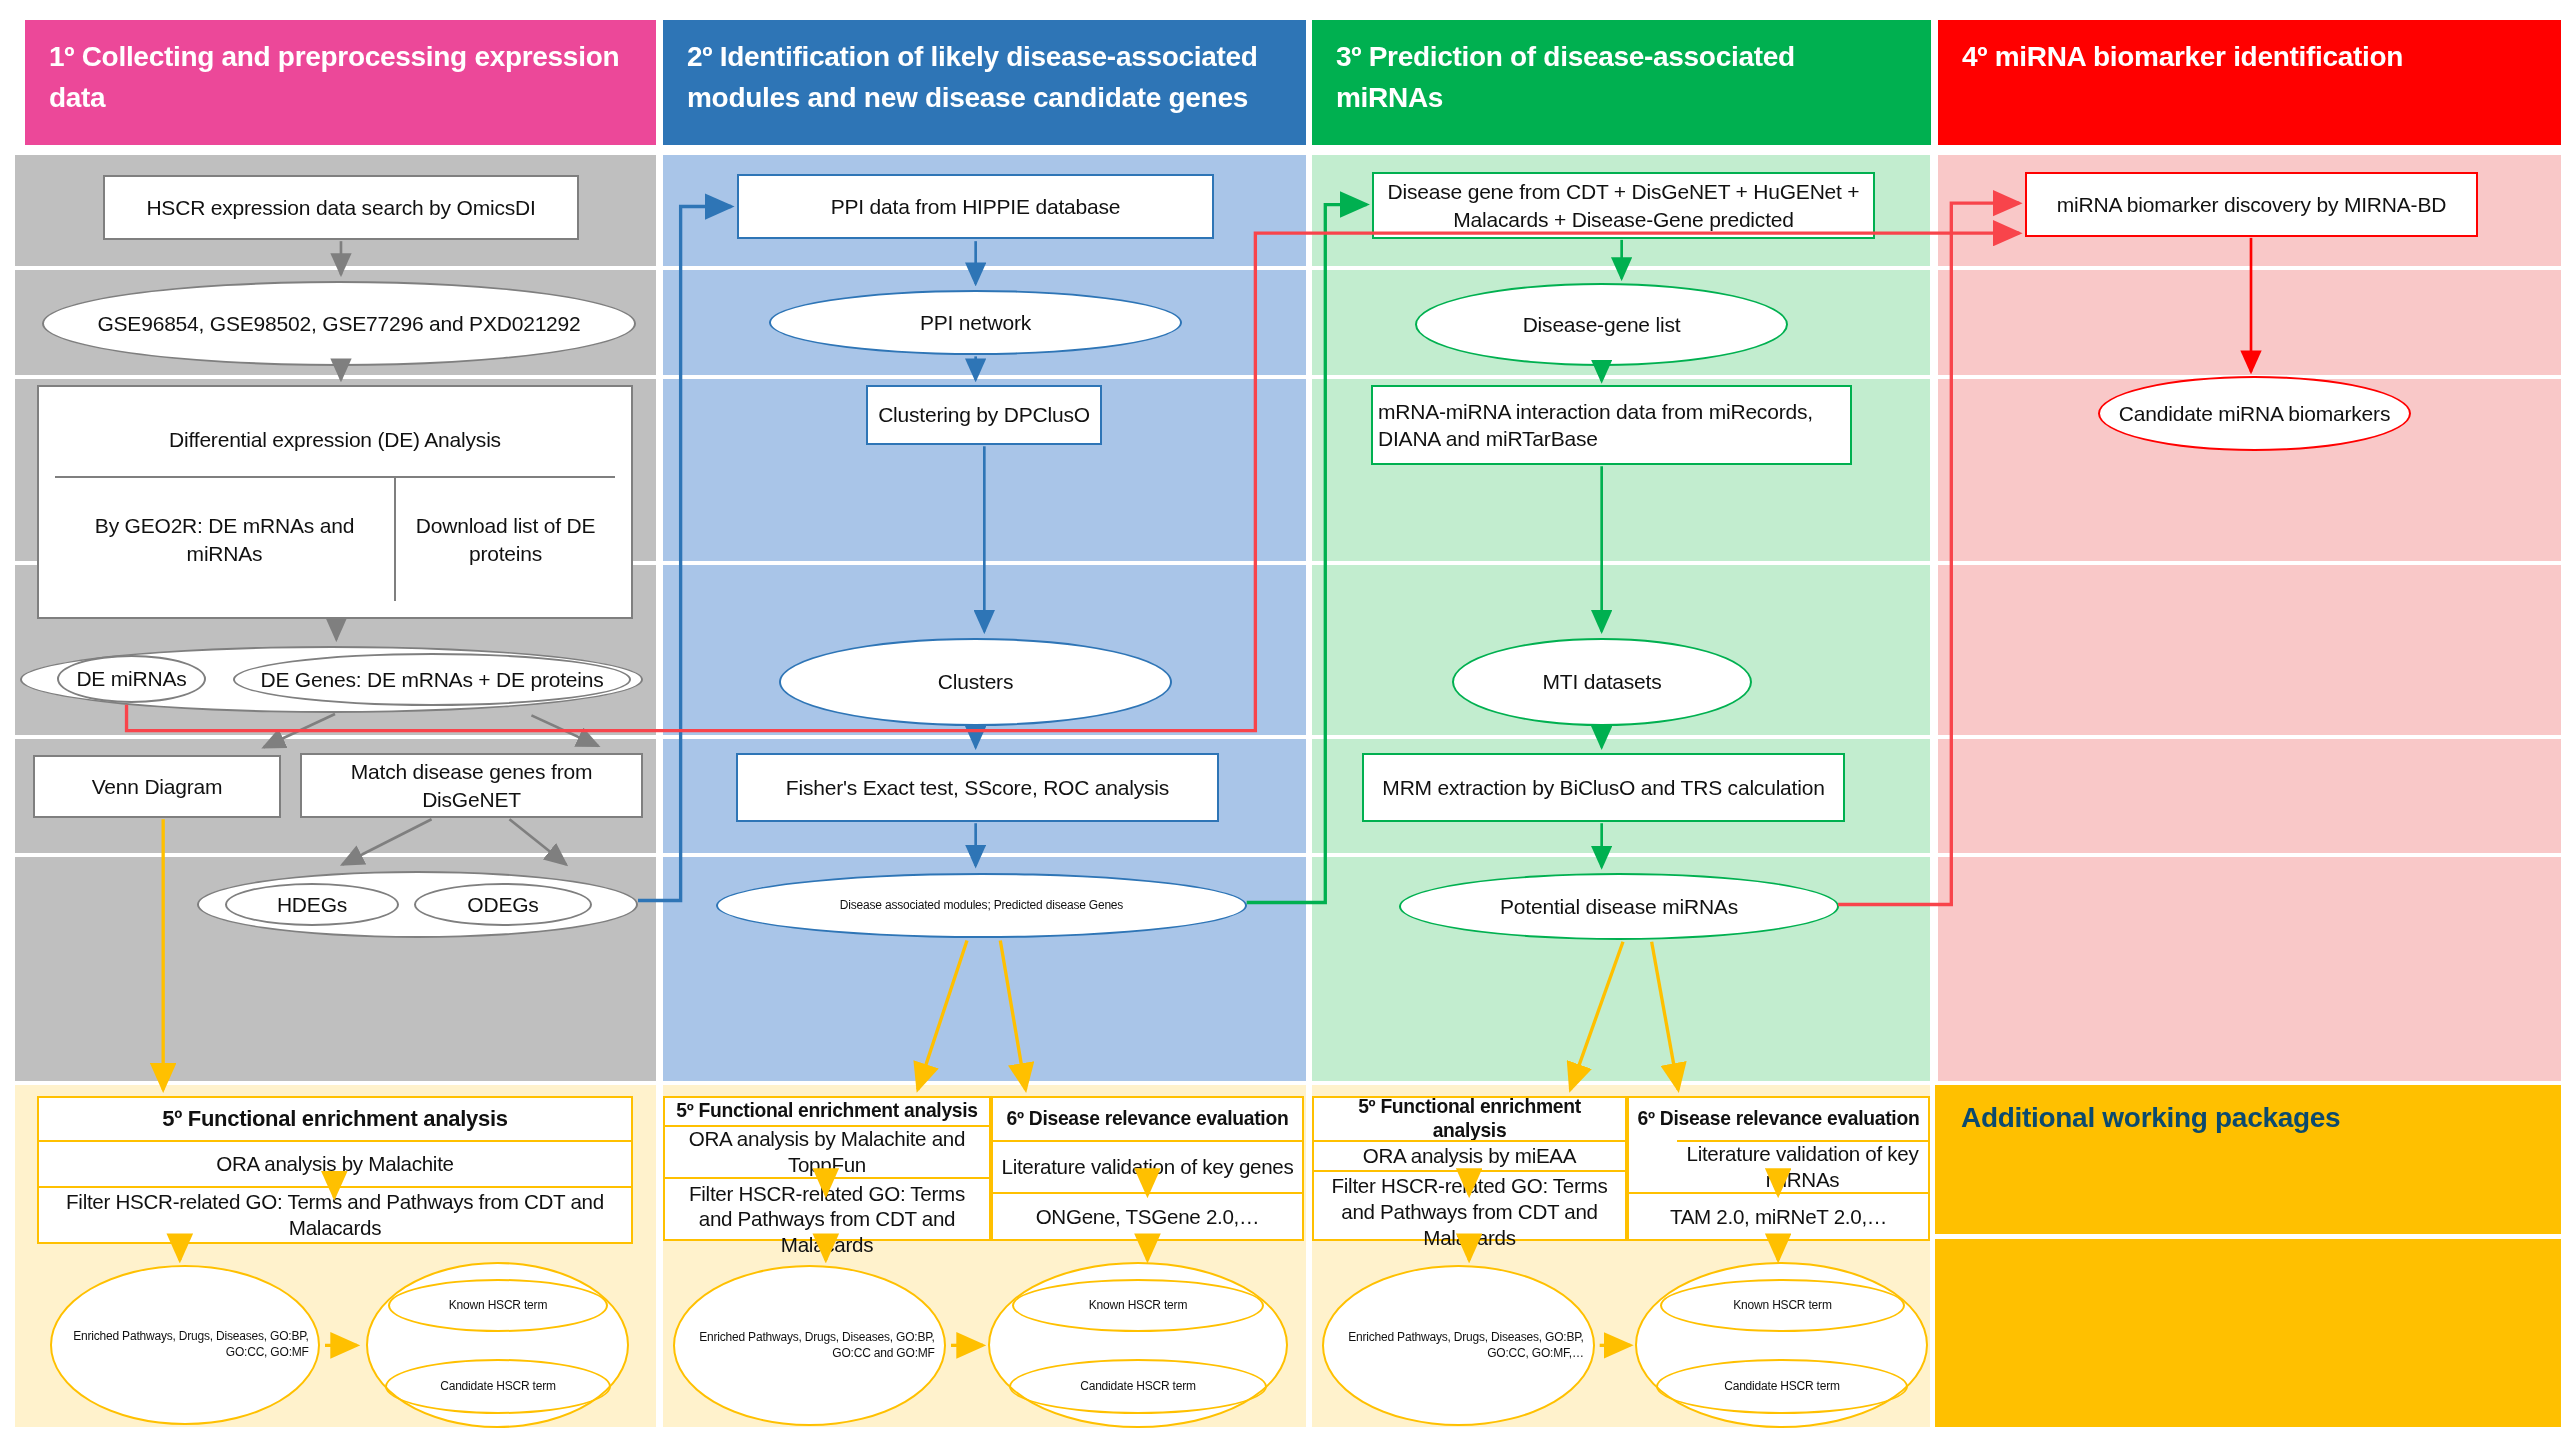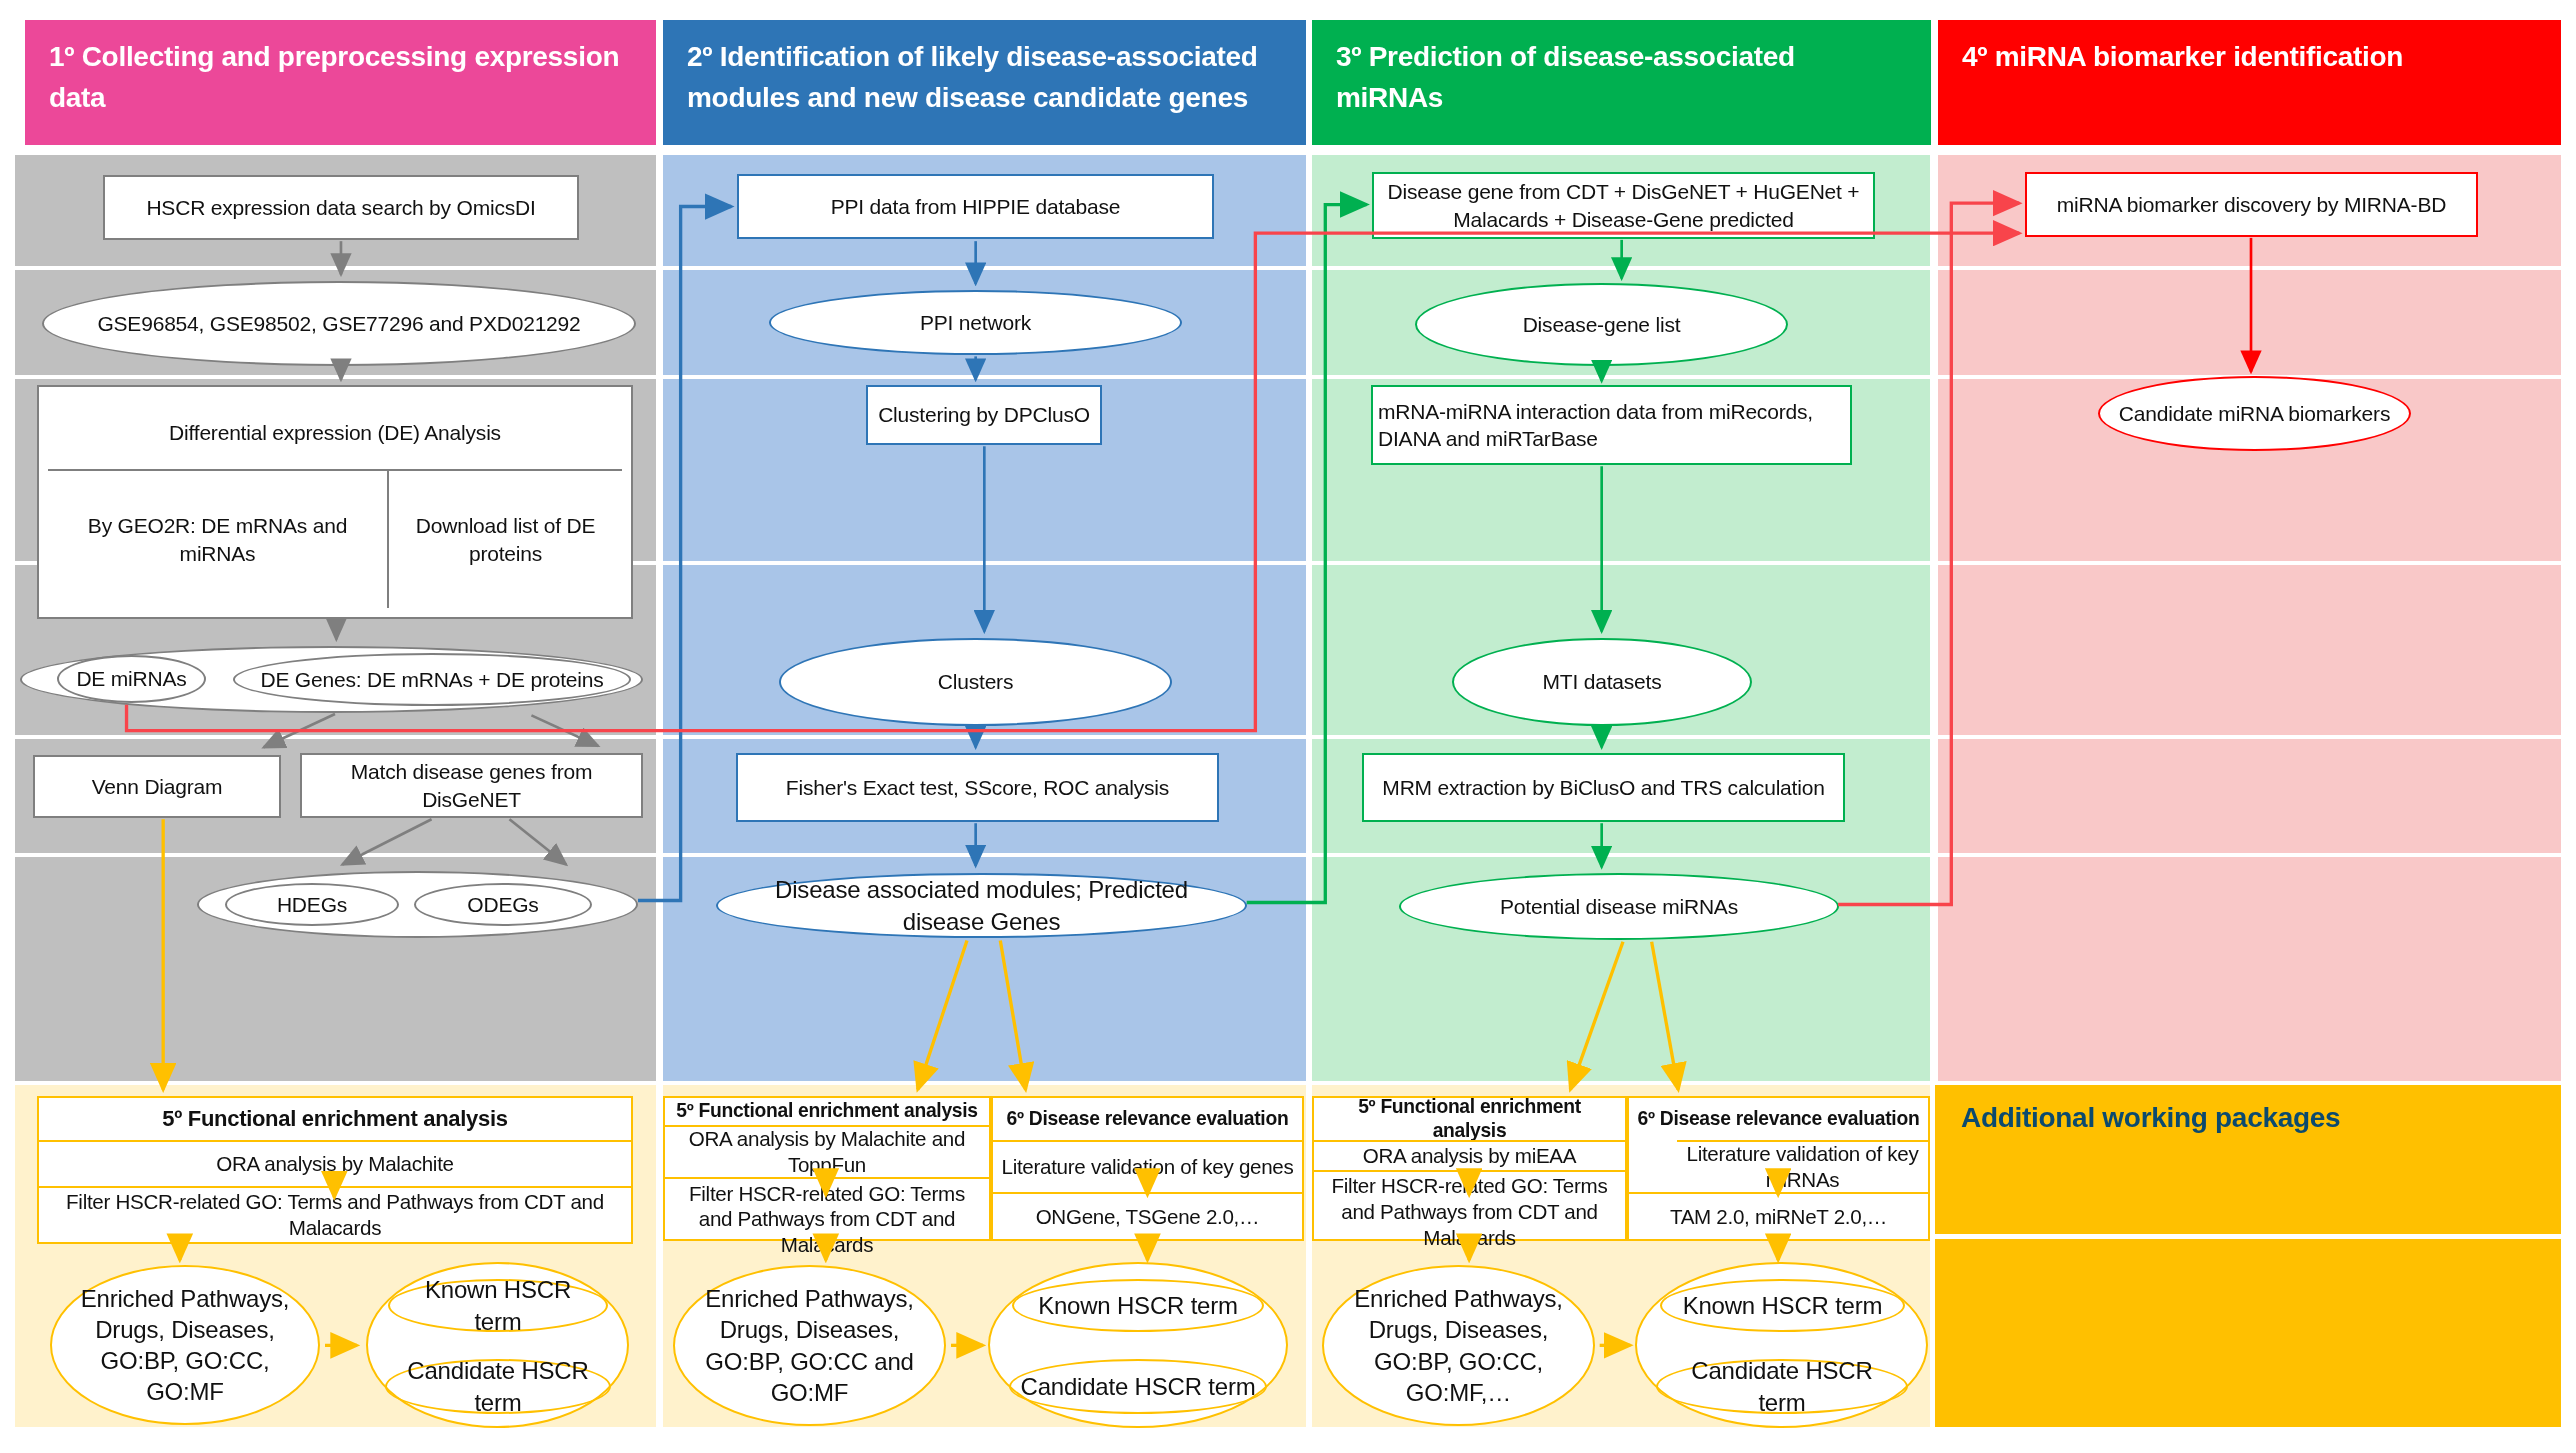--- a/index.html
+++ b/index.html
@@ -21,31 +21,31 @@
     display:flex;align-items:center;justify-content:center;text-align:center;
     font-size:21px;line-height:1.3;letter-spacing:-0.2px;padding:2.7px 9.3px;
   }
   .ellipse{border-radius:50%;}
   .c-gray{border:2px solid #7F7F7F;}
   .c-blue{border:2px solid #2E75B6;}
   .c-green{border:2px solid #00B050;}
   .c-red{border:2px solid #FF0000;}
   .c-orange{border:2px solid #FFC000;}
   .transparent{background:transparent;}
-  .degroup{flex-direction:column;padding:9px;align-items:stretch;}
+  .degroup{flex-direction:column;padding:16px;align-items:stretch;}
   .degroup .dehead{height:73px;display:flex;align-items:center;justify-content:center;border-bottom:2px solid #7F7F7F;}
   .degroup .debody{flex:1;display:flex;align-items:stretch;}
   .degroup .decell{display:flex;align-items:center;justify-content:center;padding:4px 8px;}
   .degroup .decell.left{width:323px;border-right:2px solid #7F7F7F;}
   .degroup .decell.right{flex:1;}
   .fbox{position:absolute;box-sizing:border-box;background:#fff;z-index:2;display:flex;flex-direction:column;align-items:stretch;padding:0;}
   .fbox .frow{display:flex;align-items:center;justify-content:center;text-align:center;font-size:20.6px;line-height:1.25;letter-spacing:-0.3px;padding:1.3px 6.7px;}
   .fbox .ftitle{font-weight:bold;font-size:19.3px;}
   .fbox .frow + .frow{border-top:2px solid #FFC000;}
-  .smalltxt{font-size:24px;}
+  .smalltxt{font-size:12px;text-align:right;}
   svg#wires{position:absolute;left:0;top:0;z-index:4;pointer-events:none;}
   #awp-title{position:absolute;left:1961px;top:1102px;color:#0c4a6e;font-weight:bold;font-size:28px;z-index:2;letter-spacing:-0.3px;}
   #awp-split{position:absolute;left:1935px;top:1234px;width:626px;height:4.7px;background:#fff;z-index:2;}
 </style>
 </head>
 <body>
 
 <div id="canvas">
 
   <div class="hdr" style="left:25px;width:631px;background:#ec4899;">1º Collecting and preprocessing expression data</div>

